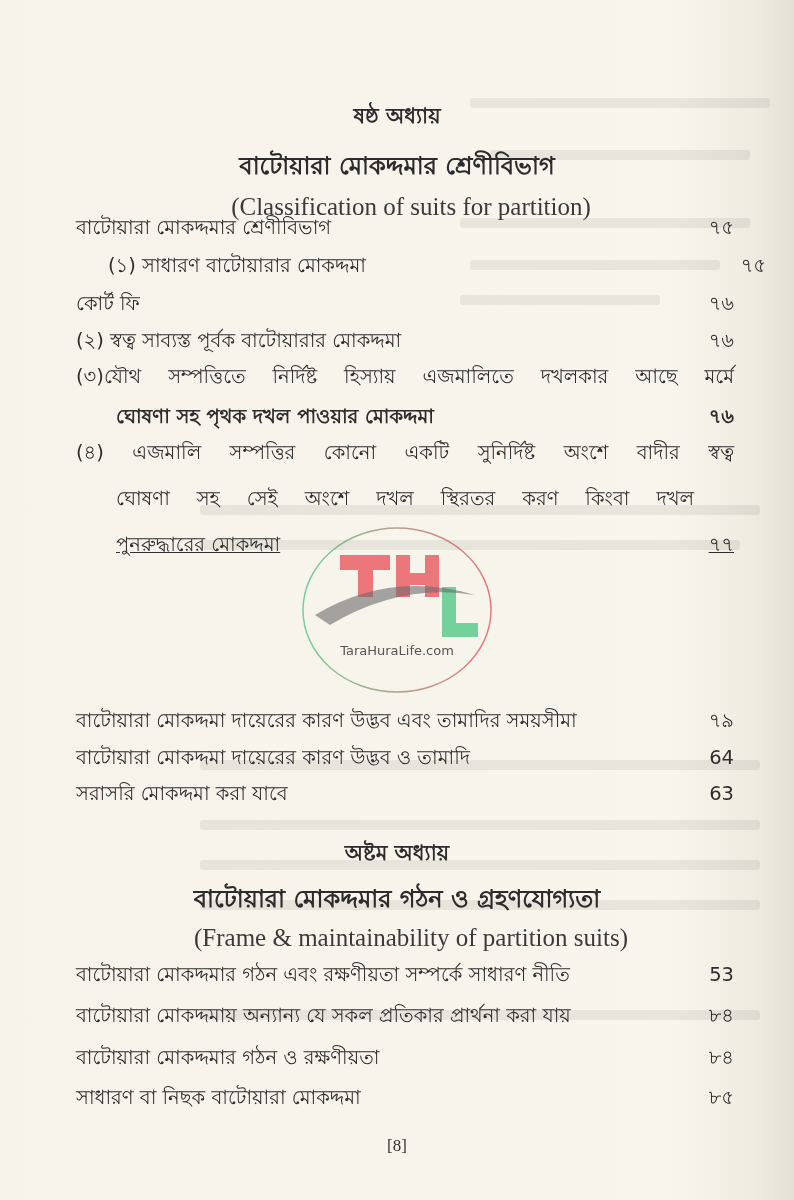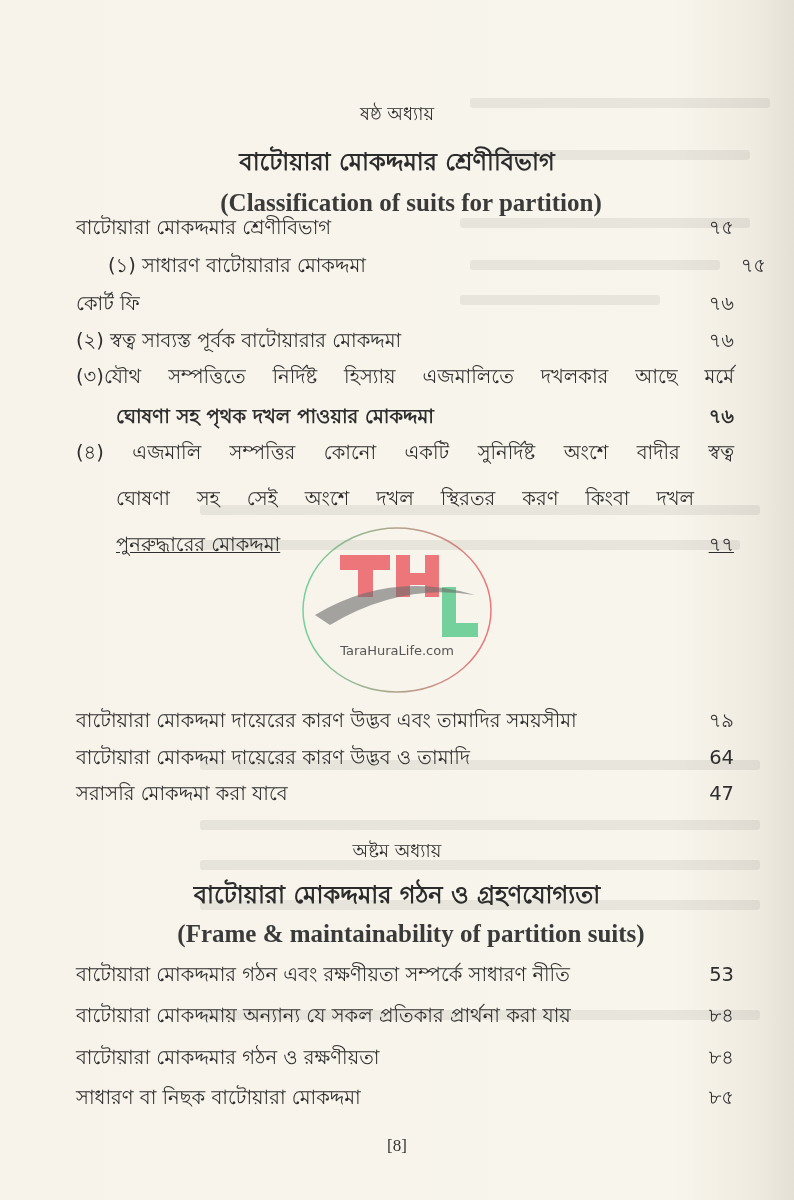--- a/index.html
+++ b/index.html
@@ -13,24 +13,24 @@
     .page {
       position: absolute; left: 0; top: 0; width: 794px; height: 1200px;
       background: linear-gradient(90deg, #f7f3ea 0%, #f8f5ec 85%, #efebe1 95%, #e4e0d6 100%);
     }
     .bleed {
       position: absolute; left: 0; top: 0; width: 794px; height: 1200px;
       pointer-events: none; opacity: 0.08;
     }
     .bleed div { position: absolute; height: 10px; background: #333; border-radius: 3px; }
     .chapter-head { position: absolute; left: 0; width: 794px; text-align: center; }
-    .chapter-no { font-size: 18px; font-weight: normal; color: #2c2c2c; }
+    .chapter-no { font-size: 21px; font-weight: bold; color: #2c2c2c; }
     .chapter-title-bn { font-size: 24px; font-weight: bold; color: #2c2c2c; margin-top: 12px; }
     .chapter-title-en {
-      font-family: "Liberation Serif", serif; font-size: 25px; font-weight: bold;
+      font-family: "Liberation Serif", serif; font-size: 25px; font-weight: normal;
       color: #3a3a3a; margin-top: 6px; padding-left: 28px;
     }
     .toc-item { position: absolute; left: 76px; width: 658px; font-size: 19.5px; color: #2e2e2e; }
     .toc-row { display: flex; justify-content: space-between; align-items: baseline; }
     .toc-text { flex: 1; }
     .toc-page { width: 40px; text-align: right; }
     .indent { padding-left: 40px; }
     .justify { text-align: justify; text-align-last: justify; }
     .folio {
       position: absolute; left: 0; width: 794px; top: 1136px; text-align: center;
@@ -119,21 +119,21 @@
   </div>
   <div class="toc-item" style="top:743px;">
     <div class="toc-row">
         <span class="toc-text">বাটোয়ারা মোকদ্দমা দায়েরের কারণ উদ্ভব ও তামাদি</span>
         <span class="toc-page">64</span>
       </div>
   </div>
   <div class="toc-item" style="top:779px;">
     <div class="toc-row">
         <span class="toc-text">সরাসরি মোকদ্দমা করা যাবে</span>
-        <span class="toc-page">47</span>
+        <span class="toc-page">63</span>
       </div>
   </div>
 
   <div class="chapter-head" style="top:837px;">
     <div class="chapter-no">অষ্টম অধ্যায়</div>
     <div class="chapter-title-bn" style="margin-top:8px;">বাটোয়ারা মোকদ্দমার গঠন ও গ্রহণযোগ্যতা</div>
     <div class="chapter-title-en" style="margin-top:4px;">(Frame &amp; maintainability of partition suits)</div>
   </div>
 
   <div class="toc-item" style="top:960px;">

